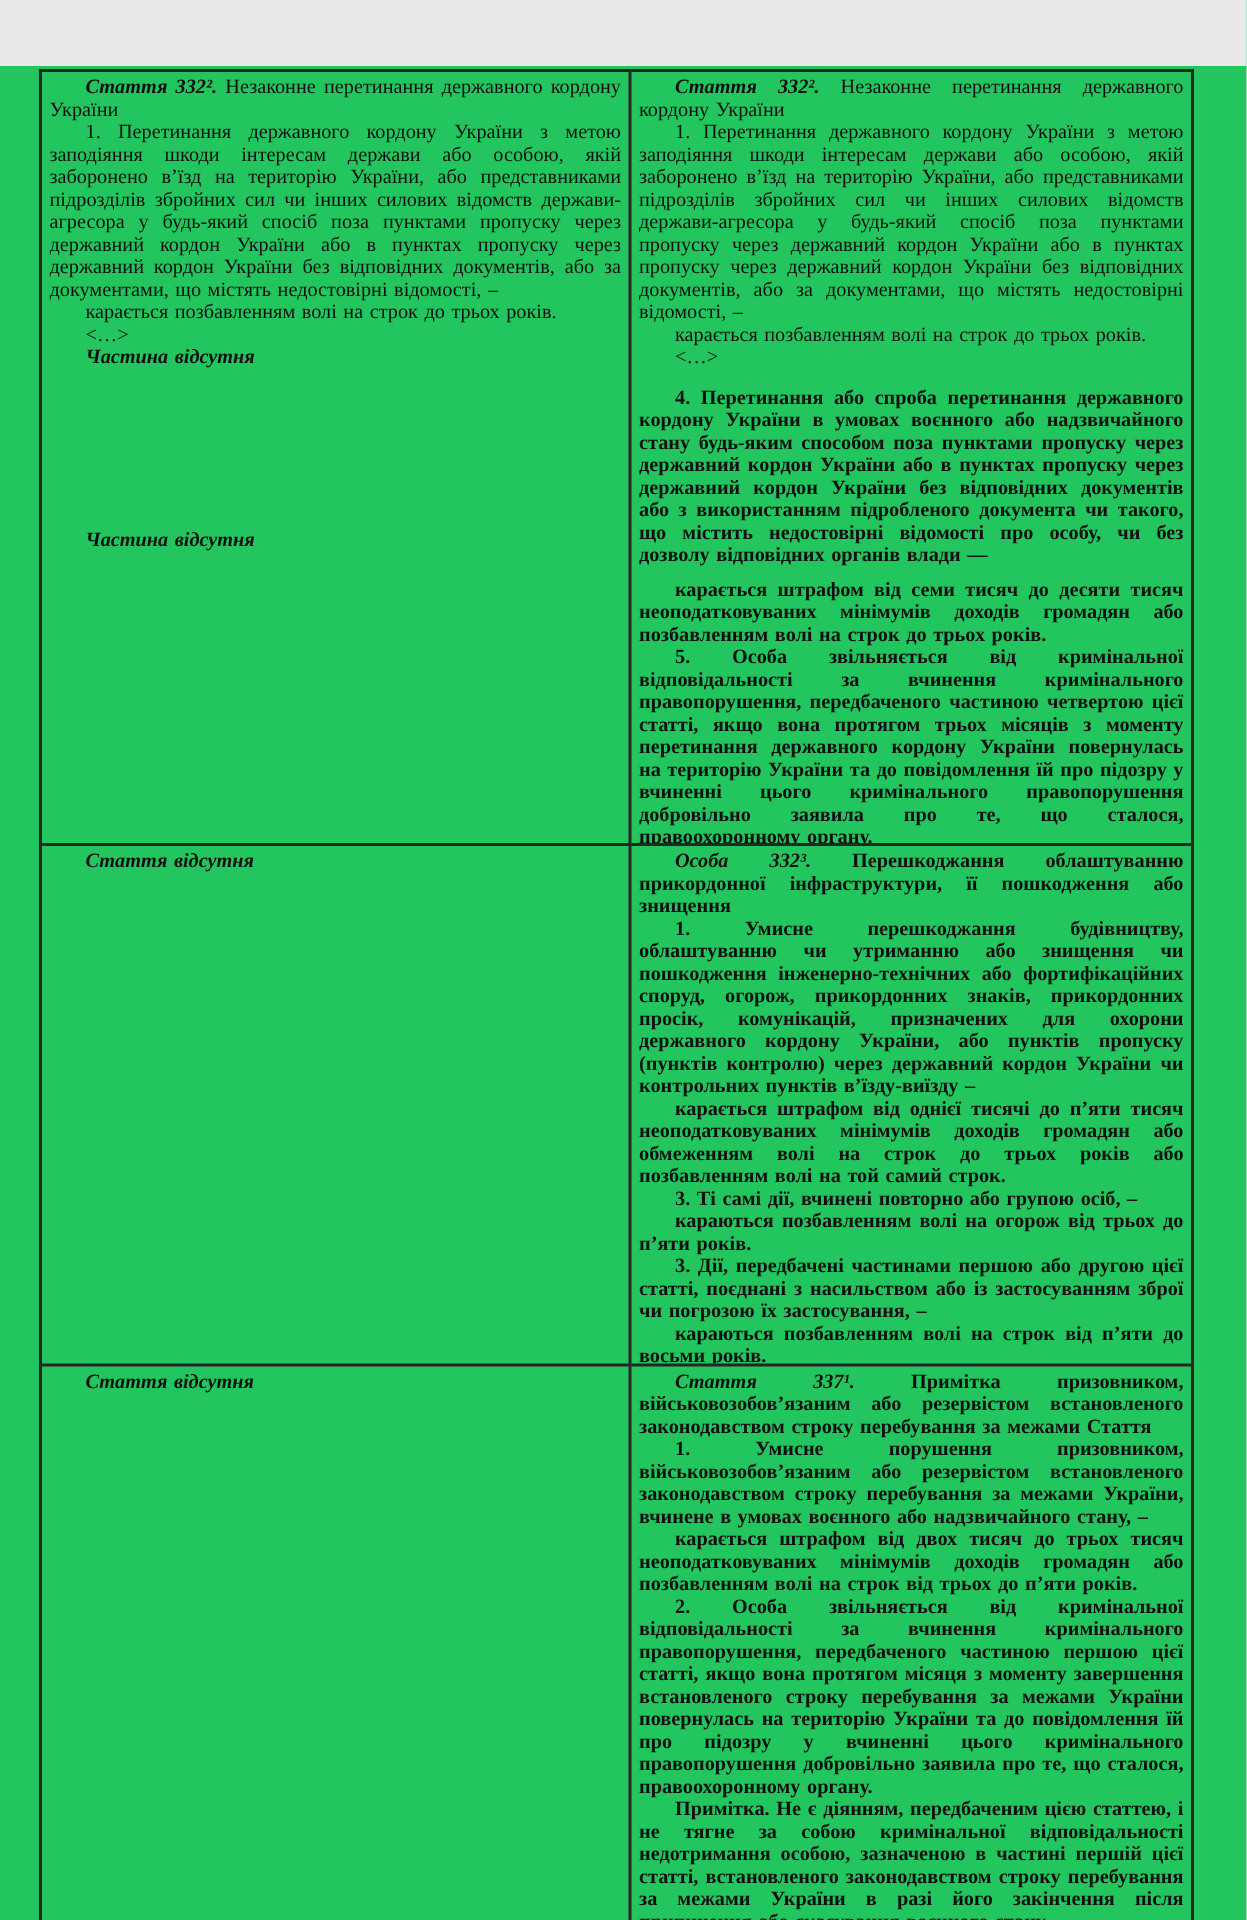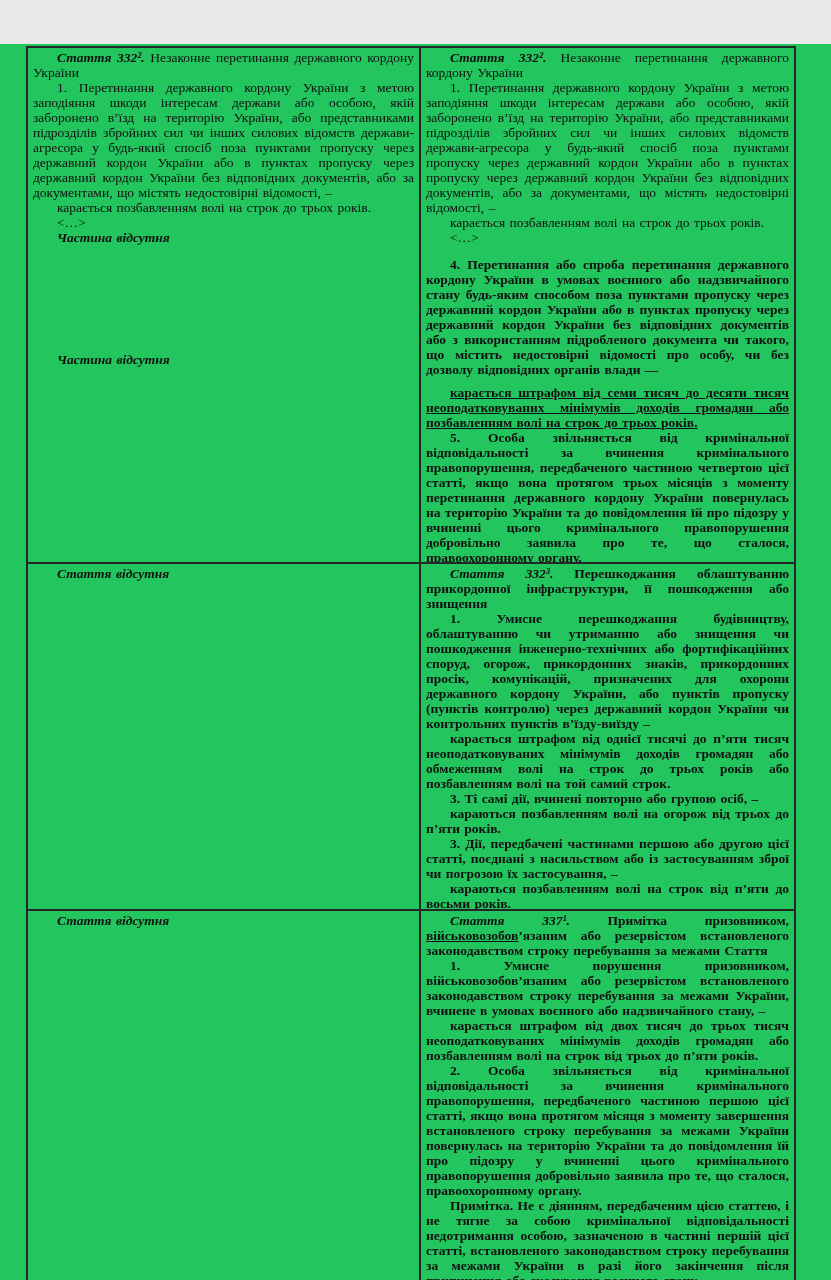--- a/index.html
+++ b/index.html
@@ -32,22 +32,22 @@
   .para{
     margin:0;
     font-size:13.5px;
     line-height:15px;
     text-align:justify;
     text-indent:24px;
     word-spacing:1px;
   }
   .para.b{font-weight:bold;}
   .bi{font-weight:bold;font-style:italic;}
-  .u{text-decoration:underline;}
-  .mt8{margin-top:8px;text-decoration:underline;}
+  .u{}
+  .mt8{margin-top:8px;}
   .mt12{margin-top:12px;}
   .mt107{margin-top:107px;}
   .footer-cell{
     text-align:center;
     font-weight:bold;
     height:40px;
     padding-top:2px;
   }
   .footer-cell .ftext{
     font-size:13.5px;
@@ -84,21 +84,21 @@
         </td>
       </tr>
       <tr>
         <td class="col-left">
           <div class="cell-inner h2">
               <p class="para bi"><span>Стаття відсутня</span></p>
             </div>
         </td>
         <td class="col-right">
           <div class="cell-inner h2">
-              <p class="para b"><span class="bi">Стаття 332³.</span><span> Перешкоджання облаштуванню прикордонної інфраструктури, її пошкодження або знищення</span></p>
+              <p class="para b"><span class="bi">Особа 332³.</span><span> Перешкоджання облаштуванню прикордонної інфраструктури, її пошкодження або знищення</span></p>
               <p class="para b"><span>1. Умисне перешкоджання будівництву, облаштуванню чи утриманню або знищення чи пошкодження інженерно-технічних або фортифікаційних споруд, огорож, прикордонних знаків, прикордонних просік, комунікацій, призначених для охорони державного кордону України, або пунктів пропуску (пунктів контролю) через державний кордон України чи контрольних пунктів в’їзду-виїзду –</span></p>
               <p class="para b"><span>карається штрафом від однієї тисячі до п’яти тисяч неоподатковуваних мінімумів доходів громадян або обмеженням волі на строк до трьох років або позбавленням волі на той самий строк.</span></p>
               <p class="para b"><span>3. Ті самі дії, вчинені повторно або групою осіб, –</span></p>
               <p class="para b"><span>караються позбавленням волі на огорож від трьох до п’яти років.</span></p>
               <p class="para b"><span>3. Дії, передбачені частинами першою або другою цієї статті, поєднані з насильством або із застосуванням зброї чи погрозою їх застосування, –</span></p>
               <p class="para b"><span>караються позбавленням волі на строк від п’яти до восьми років.</span></p>
             </div>
         </td>
       </tr>
       <tr>

